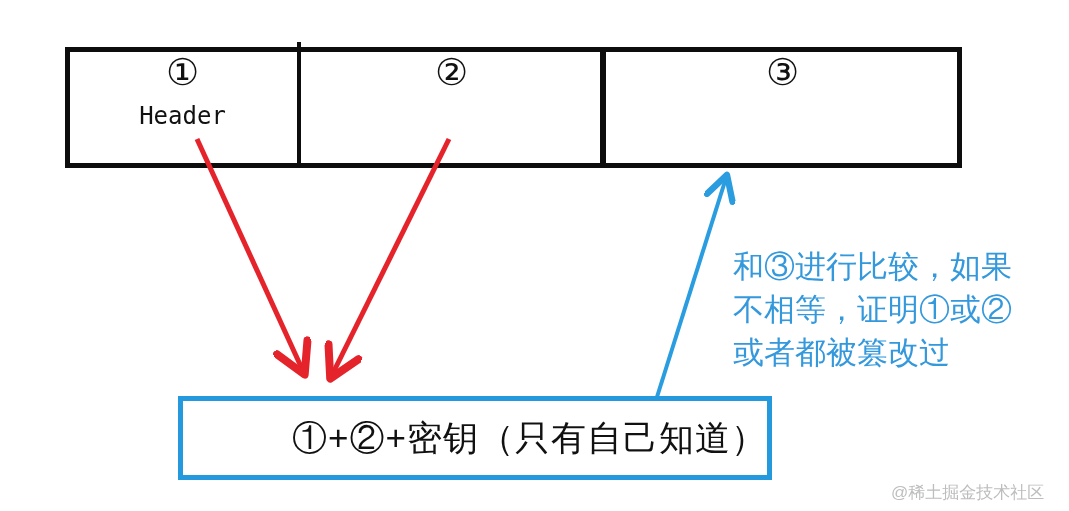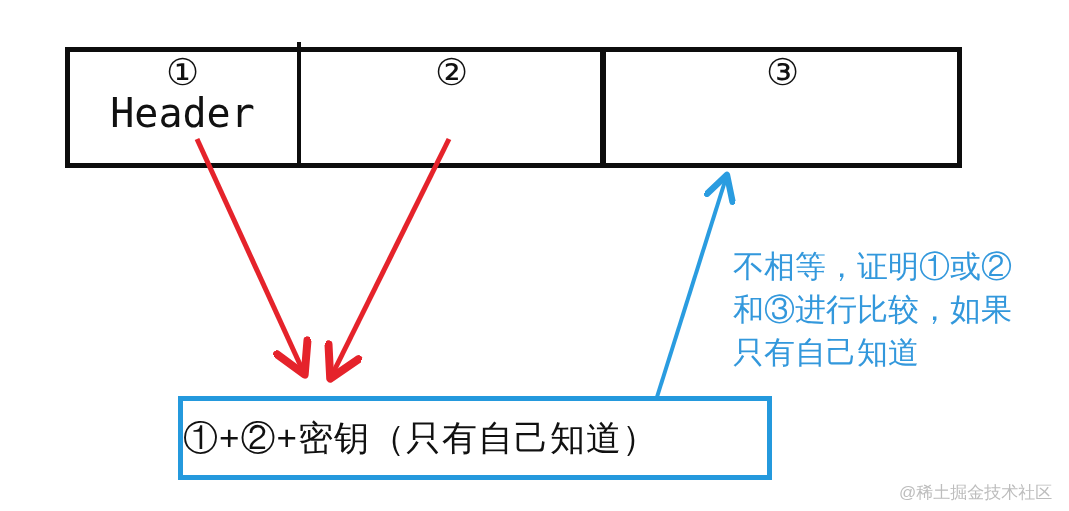--- a/index.html
+++ b/index.html
@@ -53,36 +53,37 @@
   .cell-2 { left: 305px; width: 293px; }
   .cell-3 { left: 610px; width: 345px; }
   .cell .num {
     font-family: "DejaVu Sans", sans-serif;
     font-size: 37px;
     line-height: 1.0;
     color: #111111;
   }
   .cell .label {
     font-family: "DejaVu Sans Mono", monospace;
-    font-size: 40px;
+    font-size: 24px;
     line-height: 1.1;
     color: #111111;
     white-space: nowrap;
+    margin-top: 12px;
   }
   
   .combine-box {
     position: absolute;
     left: 178px; top: 396px;
     width: 594px; height: 84px;
     border: 5px solid #2499dd;
     box-sizing: border-box;
     background: #ffffff;
     display: flex;
     align-items: center;
-    justify-content: flex-start;
+    justify-content: flex-end;
   }
   .combine-box .combine-label {
     font-size: 35px;
     color: #111111;
     white-space: nowrap;
     letter-spacing: 1px;
   }
   
   .annotation {
     position: absolute;
@@ -93,21 +94,20 @@
     line-height: 43px;
     white-space: nowrap;
   }
   
   .watermark {
     position: absolute;
     left: 891px; top: 481px;
     font-size: 17px;
     color: #bdbdbd;
     white-space: nowrap;
-    margin-left: 8px;
   }
 </style>
 </head>
 <body>
 
 <div class="stage">
 
   <div class="jwt-table"></div>
   <div class="divider divider-thin"></div>
   <div class="divider divider-thick"></div>
@@ -135,20 +135,20 @@
     <line x1="197" y1="139" x2="303" y2="371" stroke="#e5232b" stroke-width="5" marker-end="url(#head-red)"></line>
     <line x1="449" y1="139" x2="332" y2="375" stroke="#e5232b" stroke-width="5" marker-end="url(#head-red)"></line>
     <line x1="657" y1="397" x2="726" y2="178" stroke="#2a9ce0" stroke-width="4" marker-end="url(#head-blue)"></line>
   </svg>
 
   <div class="combine-box">
     <span class="combine-label">①+②+密钥（只有自己知道）</span>
   </div>
 
   <div class="annotation">
+    <div>和③进行比较，如果</div>
     <div>不相等，证明①或②</div>
-    <div>和③进行比较，如果</div>
-    <div>只有自己知道</div>
+    <div>或者都被篡改过</div>
   </div>
 
   <div class="watermark">@稀土掘金技术社区</div>
 
 </div>
 
 </body></html>

